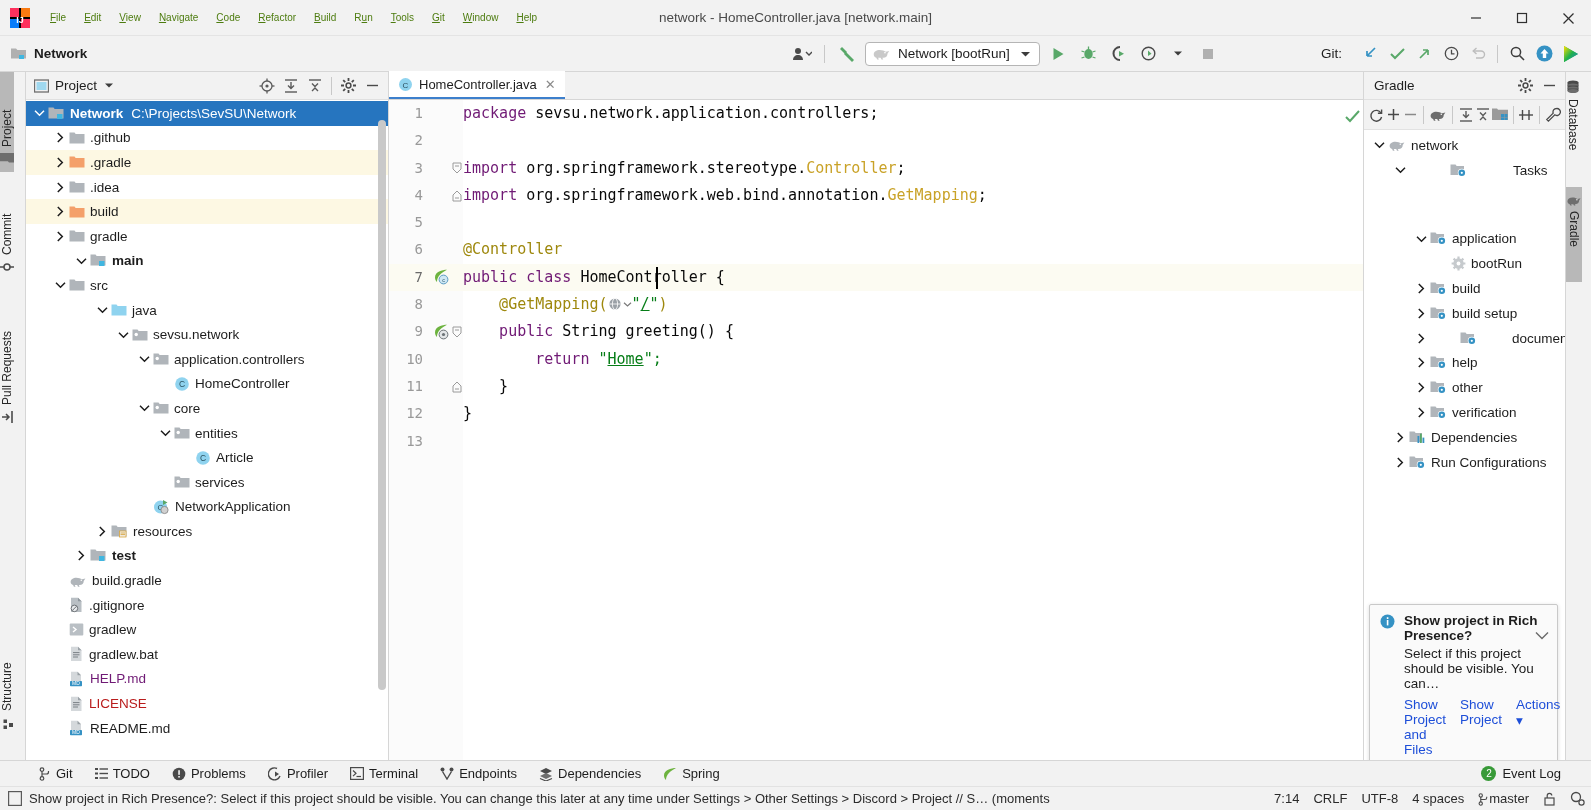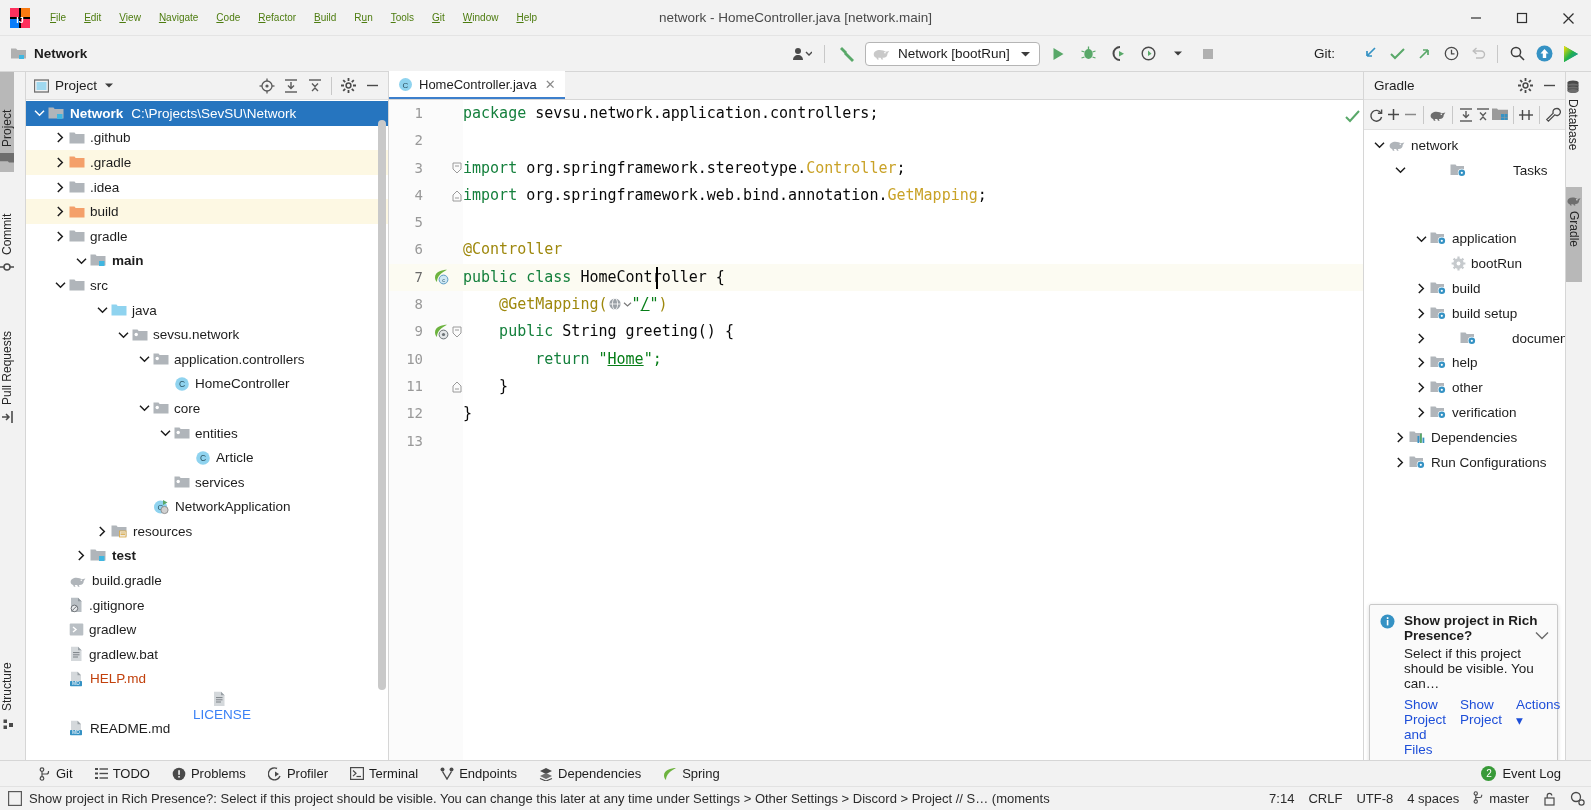--- a/index.html
+++ b/index.html
@@ -110,21 +110,21 @@
   .gutter { width: 74px; background: #fbfbfb; flex: 0 0 auto; position: relative; border-right: none;}
   .code { flex: 1; position: relative; font-family: "DejaVu Sans Mono", monospace; font-size: 15px; }
   .cline { height: 27.3px; line-height: 27.3px; white-space: pre; }
   .lnum {
     height: 27.3px; line-height: 27.3px; text-align: right; padding-right: 8px;
     color: #999999; font-family: "DejaVu Sans Mono", monospace; font-size: 14px;
     position: relative; width: 42px;
   }
   .gutrow { height: 27.3px; display: flex; align-items: center; }
   .caretrow { background: #fcfbf2; }
-  .kw { color: #15803d; margin-top: 41px; }
+  .kw { color: #701a75; margin-top: 41px; }
   .str { color: #067d17; }
   .ann { color: #9e880d; }
   .cls { color: #c9a227; }
   .plain { color: #080808; }
   .strunder { color: #067d17; text-decoration: underline; }
   .markerbar { position: absolute; right: 0; top: 0; width: 14px; bottom: 0; }
 
   
   .gradlepanel {
     position: absolute; right: 26px; top: 72px; width: 202px; bottom: 36px;
@@ -290,21 +290,21 @@
           </svg>
         </div>
       <div class="icon-btn">
           <svg width="14" height="14" viewBox="0 0 14 14">
             <rect x="2" y="2" width="10" height="10" fill="#b0b0b0"></rect>
           </svg>
         </div>
     </div>
 
     <div class="tb-right">
-      <span style="font-size:13.5px;margin-right:20px">Git:</span>
+      <span style="font-size:13.5px;margin-right:13px">Git:</span>
       <div class="icon-btn">
           <svg width="17" height="17" viewBox="0 0 17 17">
             <path d="M13 3L5 11M5 11V6M5 11h5" fill="none" stroke="#3592c4" stroke-width="1.7"></path>
           </svg>
         </div>
       <div class="icon-btn">
           <svg width="17" height="17" viewBox="0 0 17 17">
             <path d="M2 9l4 4 9-9" fill="none" stroke="#59a869" stroke-width="2"></path>
           </svg>
         </div>
@@ -764,33 +764,33 @@
             <svg width="15" height="16" viewBox="0 0 15 16">
               <path d="M2 0.7h7l3.5 3.5v10.8H2z" fill="#d4d8db"></path>
               <path d="M9 0.7l3.5 3.5H9z" fill="#9aa1a6"></path>
               <line x1="4" y1="6.6" x2="10.5" y2="6.6" stroke="#7b8186" stroke-width="1"></line>
               <line x1="4" y1="8.8" x2="10.5" y2="8.8" stroke="#7b8186" stroke-width="1"></line>
               <line x1="4" y1="11" x2="9" y2="11" stroke="#7b8186" stroke-width="1"></line>
             </svg>
           </span>
           <span class="tlabel">gradlew.bat</span>
         </div>
-        <div class="trow" style="padding-left: 25px; color: #c2410c;">
+        <div class="trow" style="padding-left: 25px; color: #701a75;">
           <span class="arrow"></span>
           <span class="ico">
             <svg width="16" height="16" viewBox="0 0 16 16">
               <path d="M2 0.7h6.5l3.5 3.5v6H2z" fill="#d4d8db"></path>
               <path d="M8.5 0.7l3.5 3.5H8.5z" fill="#9aa1a6"></path>
               <rect x="1" y="10" width="12" height="5.2" rx="0.7" fill="#3592c4"></rect>
               <text x="7" y="14.2" font-size="5" text-anchor="middle" fill="#fff" font-family="Liberation Sans, sans-serif">MD</text>
             </svg>
           </span>
           <span class="tlabel">HELP.md</span>
         </div>
-        <div class="trow" style="padding-left: 25px; color: #3b82f6; flex-direction: column;">
+        <div class="trow" style="padding-left: 25px; color: #b91c1c;">
           <span class="arrow"></span>
           <span class="ico">
             <svg width="15" height="16" viewBox="0 0 15 16">
               <path d="M2 0.7h7l3.5 3.5v10.8H2z" fill="#d4d8db"></path>
               <path d="M9 0.7l3.5 3.5H9z" fill="#9aa1a6"></path>
               <line x1="4" y1="6.6" x2="10.5" y2="6.6" stroke="#7b8186" stroke-width="1"></line>
               <line x1="4" y1="8.8" x2="10.5" y2="8.8" stroke="#7b8186" stroke-width="1"></line>
               <line x1="4" y1="11" x2="9" y2="11" stroke="#7b8186" stroke-width="1"></line>
             </svg>
           </span>
@@ -1349,21 +1349,21 @@
             <rect x="0.6" y="0.6" width="12.8" height="13.8" fill="none" stroke="#5a5a5a" stroke-width="1.2"></rect>
           </svg>
         </span>
       <span>Show project in Rich Presence?: Select if this project should be visible. You can change this later at any time under Settings &gt; Other Settings &gt; Discord &gt; Project // S… (moments</span>
     </div>
     <div class="status-right">
       <span>7:14</span>
       <span>CRLF</span>
       <span>UTF-8</span>
       <span>4 spaces</span>
-      <span style="display:flex;align-items:flex-start;gap:5px">
+      <span style="display:flex;align-items:flex-end;">
         <span>
             <svg width="11" height="13" viewBox="0 0 12 14">
               <circle cx="3" cy="2.6" r="1.8" fill="none" stroke="#4a4a4a" stroke-width="1.2"></circle>
               <circle cx="3" cy="11.4" r="1.8" fill="none" stroke="#4a4a4a" stroke-width="1.2"></circle>
               <line x1="3" y1="4.4" x2="3" y2="9.6" stroke="#4a4a4a" stroke-width="1.2"></line>
               <path d="M3 7h4.5a2 2 0 0 0 2-2V4" fill="none" stroke="#4a4a4a" stroke-width="1.2"></path>
             </svg>
           </span>
         <span>master</span>
       </span>

